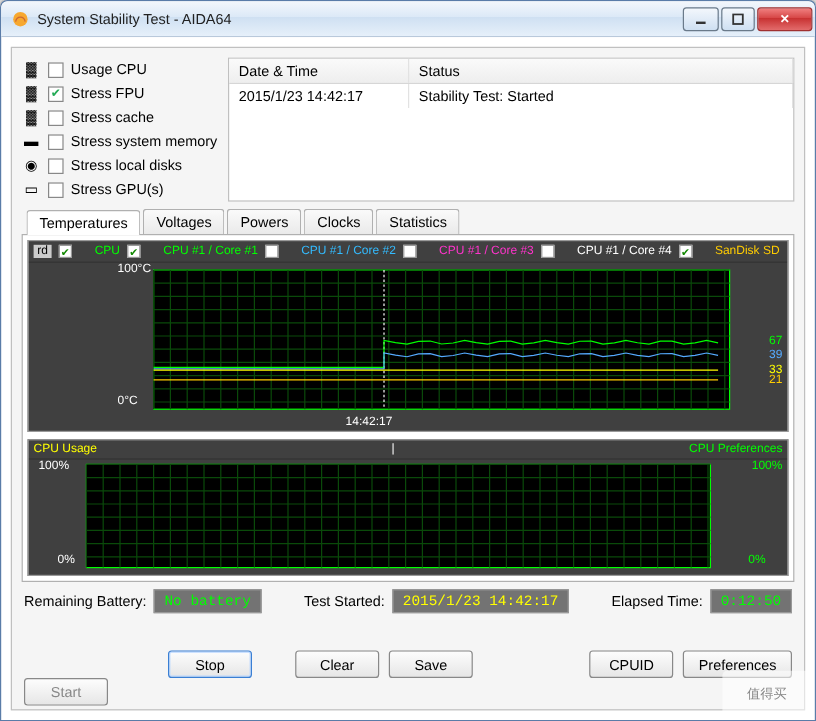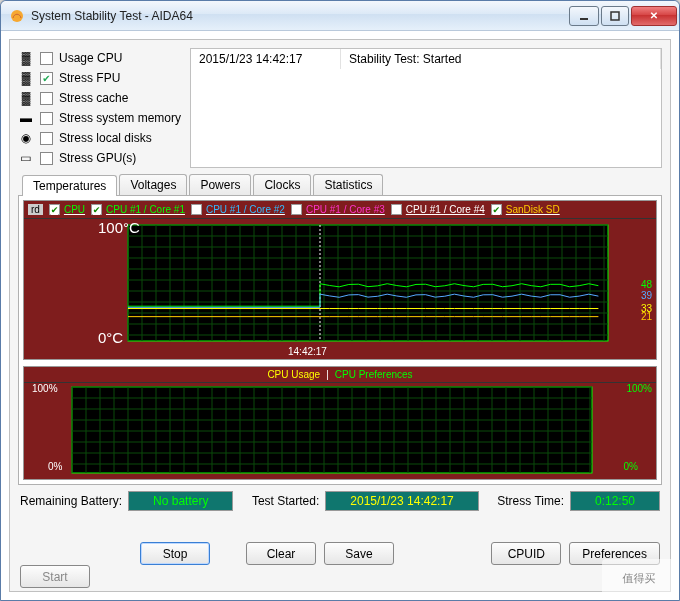--- a/index.html
+++ b/index.html
@@ -66,36 +66,36 @@
   .logrow { display:flex; }
   .tabs { display:flex; margin-left:4px; }
   .tab {
     padding:3px 10px; border:1px solid #b0b0b0; border-bottom:none;
     background:linear-gradient(#fafafa,#eaeaea);
     border-radius:3px 3px 0 0; margin-right:2px; cursor:pointer;
   }
   .tab.active { background:#fff; position:relative; top:1px; }
   .panels { flex:1; border:1px solid #b0b0b0; background:#fff; padding:4px; display:flex; flex-direction:column; gap:6px; }
   .chartbox {
-    background:#7f1d1d; color:#fff; border:1px solid #999;
+    background:#404040; color:#fff; border:1px solid #999;
     font-family: Tahoma, sans-serif; font-size:10px;
     position:relative; overflow:hidden;
   }
   .legend { height:18px; display:flex; align-items:center; gap:6px; padding:0 4px; border-bottom:1px solid #333; white-space:nowrap; overflow:hidden; }
   .chk { width:11px; height:11px; border:1px solid #999; background:#fff; display:inline-flex; align-items:center; justify-content:center; font-size:9px; color:#180; }
   .chk.on::after { content:"✔"; }
-  .li { display:inline-flex; align-items:flex-start; gap:4px;text-decoration:underline; }
+  .li { display:inline-flex; align-items:flex-start; gap:19px; }
   .legend-head { height:16px; text-align:center; }
   .plotarea { position:relative; flex:1; }
-  .ylabel { position:absolute; left:74px; color:#fff; font-size:15px; }
+  .ylabel { position:absolute; left:74px; color:#fff; font-size:10px; }
   .rlabel { position:absolute; right:4px; font-size:10px; }
   .xlabel { position:absolute; bottom:2px; color:#fff; font-size:10px; }
   svg { display:block; }
   .statusrow { display:flex; align-items:center; gap:6px; padding:6px 2px; }
-  .val { border:1px solid #999; background:#0f766e; padding:2px 24px; font-family:Liberation Sans, sans-serif; font-size:12px; }
+  .val { border:1px solid #999; background:#737373; padding:2px 8px; font-family:Liberation Mono, monospace; font-size:12px; }
   .green { color:#0f0; } .yellow { color:#ff0; }
   .btnrow { display:flex; gap:8px; padding:2px; align-items:center; }
   .btn {
     min-width:70px; height:23px; padding:0 12px;
     border:1px solid #888; border-radius:3px;
     background:linear-gradient(#fdfdfd,#e6e6e6);
     display:flex; align-items:center; justify-content:center;
     cursor:pointer;
   }
   .btn.disabled { color:#888;margin-top:46px; }
@@ -162,20 +162,24 @@
     <span class="cbx"></span>
     <span>Stress local disks</span>
           </div>
           <div class="stressitem">
             <span class="stressicon">▭</span>
     <span class="cbx"></span>
     <span>Stress GPU(s)</span>
           </div>
         </div>
       <div class="logtable">
+        <div class="loghead">
+          <div>Date &amp; Time</div>
+          <div>Status</div>
+        </div>
         <div class="logrow">
           <div>2015/1/23 14:42:17</div>
           <div>Stability Test: Started</div>
         </div>
       </div>
     </div>
 
     <div class="tabs" id="tabs">
         <div class="tab active">Temperatures</div>
         <div class="tab">Voltages</div>
@@ -265,29 +269,29 @@
               <line x1="104" y1="116" x2="584" y2="116" stroke="#0a4a0a"></line>
     <line x1="296" y1="6" x2="296" y2="122" stroke="#fff" stroke-dasharray="2,2"></line>
     <path d="M 104 87.19999999999999 L 296 87.19999999999999 L 296 66.32 L 296 64.733153834491 L 305.6 66.481147355188 L 315.20000000000005 67.83362013220304 L 324.80000000000007 65.47105731559965 L 334.40000000000003 65.1921429801372 L 344.00000000000006 67.68144563925459 L 353.6 66.82921041776395 L 363.20000000000005 64.72716701363437 L 372.80000000000007 66.53457956423307 L 382.4000000000001 67.81532713342145 L 392.0000000000001 65.42593752183738 L 401.6000000000001 65.23093860222862 L 411.2000000000001 67.70893653980869 L 420.8000000000001 66.77792281529076 L 430.40000000000015 64.72298141450767 L 440.0000000000001 66.58776912048452 L 449.60000000000014 67.7953431753559 L 459.20000000000016 65.38182875985144 L 468.8000000000002 65.27096576652923 L 478.40000000000015 67.73485679064719 L 488.00000000000017 66.72611738041921 L 497.6000000000002 64.72060177030777 L 507.2000000000002 66.64065587564977 L 516.8000000000002 67.77369085644567 L 526.4000000000002 65.33878090910892 L 536.0000000000002 65.31217920916092 L 545.6000000000003 67.75917708039883 L 555.2000000000003 66.67385269623726 L 564.8000000000002 64.72003077200534 L 574.4000000000003 66.69318002385245" fill="none" stroke="#00ff00" stroke-width="1"></path>
               <path d="M 104 88.36 L 296 88.36 L 296 76.76 L 296 75.17315383449102 L 305.6 76.92114735518801 L 315.20000000000005 78.27362013220305 L 324.80000000000007 75.91105731559966 L 334.40000000000003 75.63214298013722 L 344.00000000000006 78.1214456392546 L 353.6 77.26921041776396 L 363.20000000000005 75.16716701363438 L 372.80000000000007 76.97457956423308 L 382.4000000000001 78.25532713342146 L 392.0000000000001 75.8659375218374 L 401.6000000000001 75.67093860222863 L 411.2000000000001 78.1489365398087 L 420.8000000000001 77.21792281529078 L 430.40000000000015 75.16298141450768 L 440.0000000000001 77.02776912048454 L 449.60000000000014 78.23534317535591 L 459.20000000000016 75.82182875985146 L 468.8000000000002 75.71096576652924 L 478.40000000000015 78.1748567906472 L 488.00000000000017 77.16611738041922 L 497.6000000000002 75.16060177030778 L 507.2000000000002 77.08065587564978 L 516.8000000000002 78.21369085644568 L 526.4000000000002 75.77878090910893 L 536.0000000000002 75.75217920916093 L 545.6000000000003 78.19917708039884 L 555.2000000000003 77.11385269623727 L 564.8000000000002 75.16003077200536 L 574.4000000000003 77.13318002385246" fill="none" stroke="#55aaff" stroke-width="1"></path>
               <path d="M 104 89.52 L 296 89.52 L 296 89.52 L 296 89.52 L 305.6 89.52 L 315.20000000000005 89.52 L 324.80000000000007 89.52 L 334.40000000000003 89.52 L 344.00000000000006 89.52 L 353.6 89.52 L 363.20000000000005 89.52 L 372.80000000000007 89.52 L 382.4000000000001 89.52 L 392.0000000000001 89.52 L 401.6000000000001 89.52 L 411.2000000000001 89.52 L 420.8000000000001 89.52 L 430.40000000000015 89.52 L 440.0000000000001 89.52 L 449.60000000000014 89.52 L 459.20000000000016 89.52 L 468.8000000000002 89.52 L 478.40000000000015 89.52 L 488.00000000000017 89.52 L 497.6000000000002 89.52 L 507.2000000000002 89.52 L 516.8000000000002 89.52 L 526.4000000000002 89.52 L 536.0000000000002 89.52 L 545.6000000000003 89.52 L 555.2000000000003 89.52 L 564.8000000000002 89.52 L 574.4000000000003 89.52" fill="none" stroke="#ffff00" stroke-width="1"></path>
               <path d="M 104 97.64 L 296 97.64 L 296 97.64 L 296 97.64 L 305.6 97.64 L 315.20000000000005 97.64 L 324.80000000000007 97.64 L 334.40000000000003 97.64 L 344.00000000000006 97.64 L 353.6 97.64 L 363.20000000000005 97.64 L 372.80000000000007 97.64 L 382.4000000000001 97.64 L 392.0000000000001 97.64 L 401.6000000000001 97.64 L 411.2000000000001 97.64 L 420.8000000000001 97.64 L 430.40000000000015 97.64 L 440.0000000000001 97.64 L 449.60000000000014 97.64 L 459.20000000000016 97.64 L 468.8000000000002 97.64 L 478.40000000000015 97.64 L 488.00000000000017 97.64 L 497.6000000000002 97.64 L 507.2000000000002 97.64 L 516.8000000000002 97.64 L 526.4000000000002 97.64 L 536.0000000000002 97.64 L 545.6000000000003 97.64 L 555.2000000000003 97.64 L 564.8000000000002 97.64 L 574.4000000000003 97.64" fill="none" stroke="#ffcc00" stroke-width="1"></path>
   </svg>
   <span class="ylabel" style="top:0">100°C</span>
   <span class="ylabel" style="top:110px">0°C</span>
   <span class="xlabel" style="left:264px">14:42:17</span>
-            <span class="rlabel" style="top: 60.32px; color: rgb(0, 255, 0);">48</span>
+            <span class="rlabel" style="top: 60.32px; color: rgb(0, 255, 0);">67</span>
             <span class="rlabel" style="top: 70.76px; color: rgb(85, 170, 255);">39</span>
             <span class="rlabel" style="top: 83.52px; color: rgb(255, 255, 0);">33</span>
             <span class="rlabel" style="top: 91.64px; color: rgb(255, 204, 0);">21</span>
           </div>
       </div>
 
       <div class="chartbox" style="height:114px; display:flex; flex-direction:column;">
-        <div class="legend legend-head" style="justify-content:center;">
+        <div class="legend legend-head" style="justify-content:space-between;">
           <span style="color:#ffff00">CPU Usage</span>
           <span style="color:#fff">|</span>
           <span style="color:#00ff00">CPU Preferences</span>
         </div>
         <div class="plotarea" id="usageplot" style="flex:1;">
             <svg width="608" height="96">
     <rect x="48" y="4" width="520" height="86" fill="#000" stroke="#0f0"></rect>
     <line x1="48" y1="4" x2="48" y2="90" stroke="#0a4a0a"></line>
               <line x1="62" y1="4" x2="62" y2="90" stroke="#0a4a0a"></line>
               <line x1="76" y1="4" x2="76" y2="90" stroke="#0a4a0a"></line>
@@ -343,21 +347,21 @@
       </div>
     </div>
 
     <div class="statusrow">
       <span>Remaining Battery:</span>
       <span class="val green">No battery</span>
       <span class="spacer"></span>
       <span>Test Started:</span>
       <span class="val yellow">2015/1/23 14:42:17</span>
       <span class="spacer"></span>
-      <span>Stress Time:</span>
+      <span>Elapsed Time:</span>
       <span class="val green">0:12:50</span>
     </div>
 
     <div class="btnrow">
       <div class="btn disabled">Start</div>
       <div class="btn primary">Stop</div>
       <span style="width:20px"></span>
       <div class="btn">Clear</div>
       <div class="btn">Save</div>
       <span class="spacer"></span>

